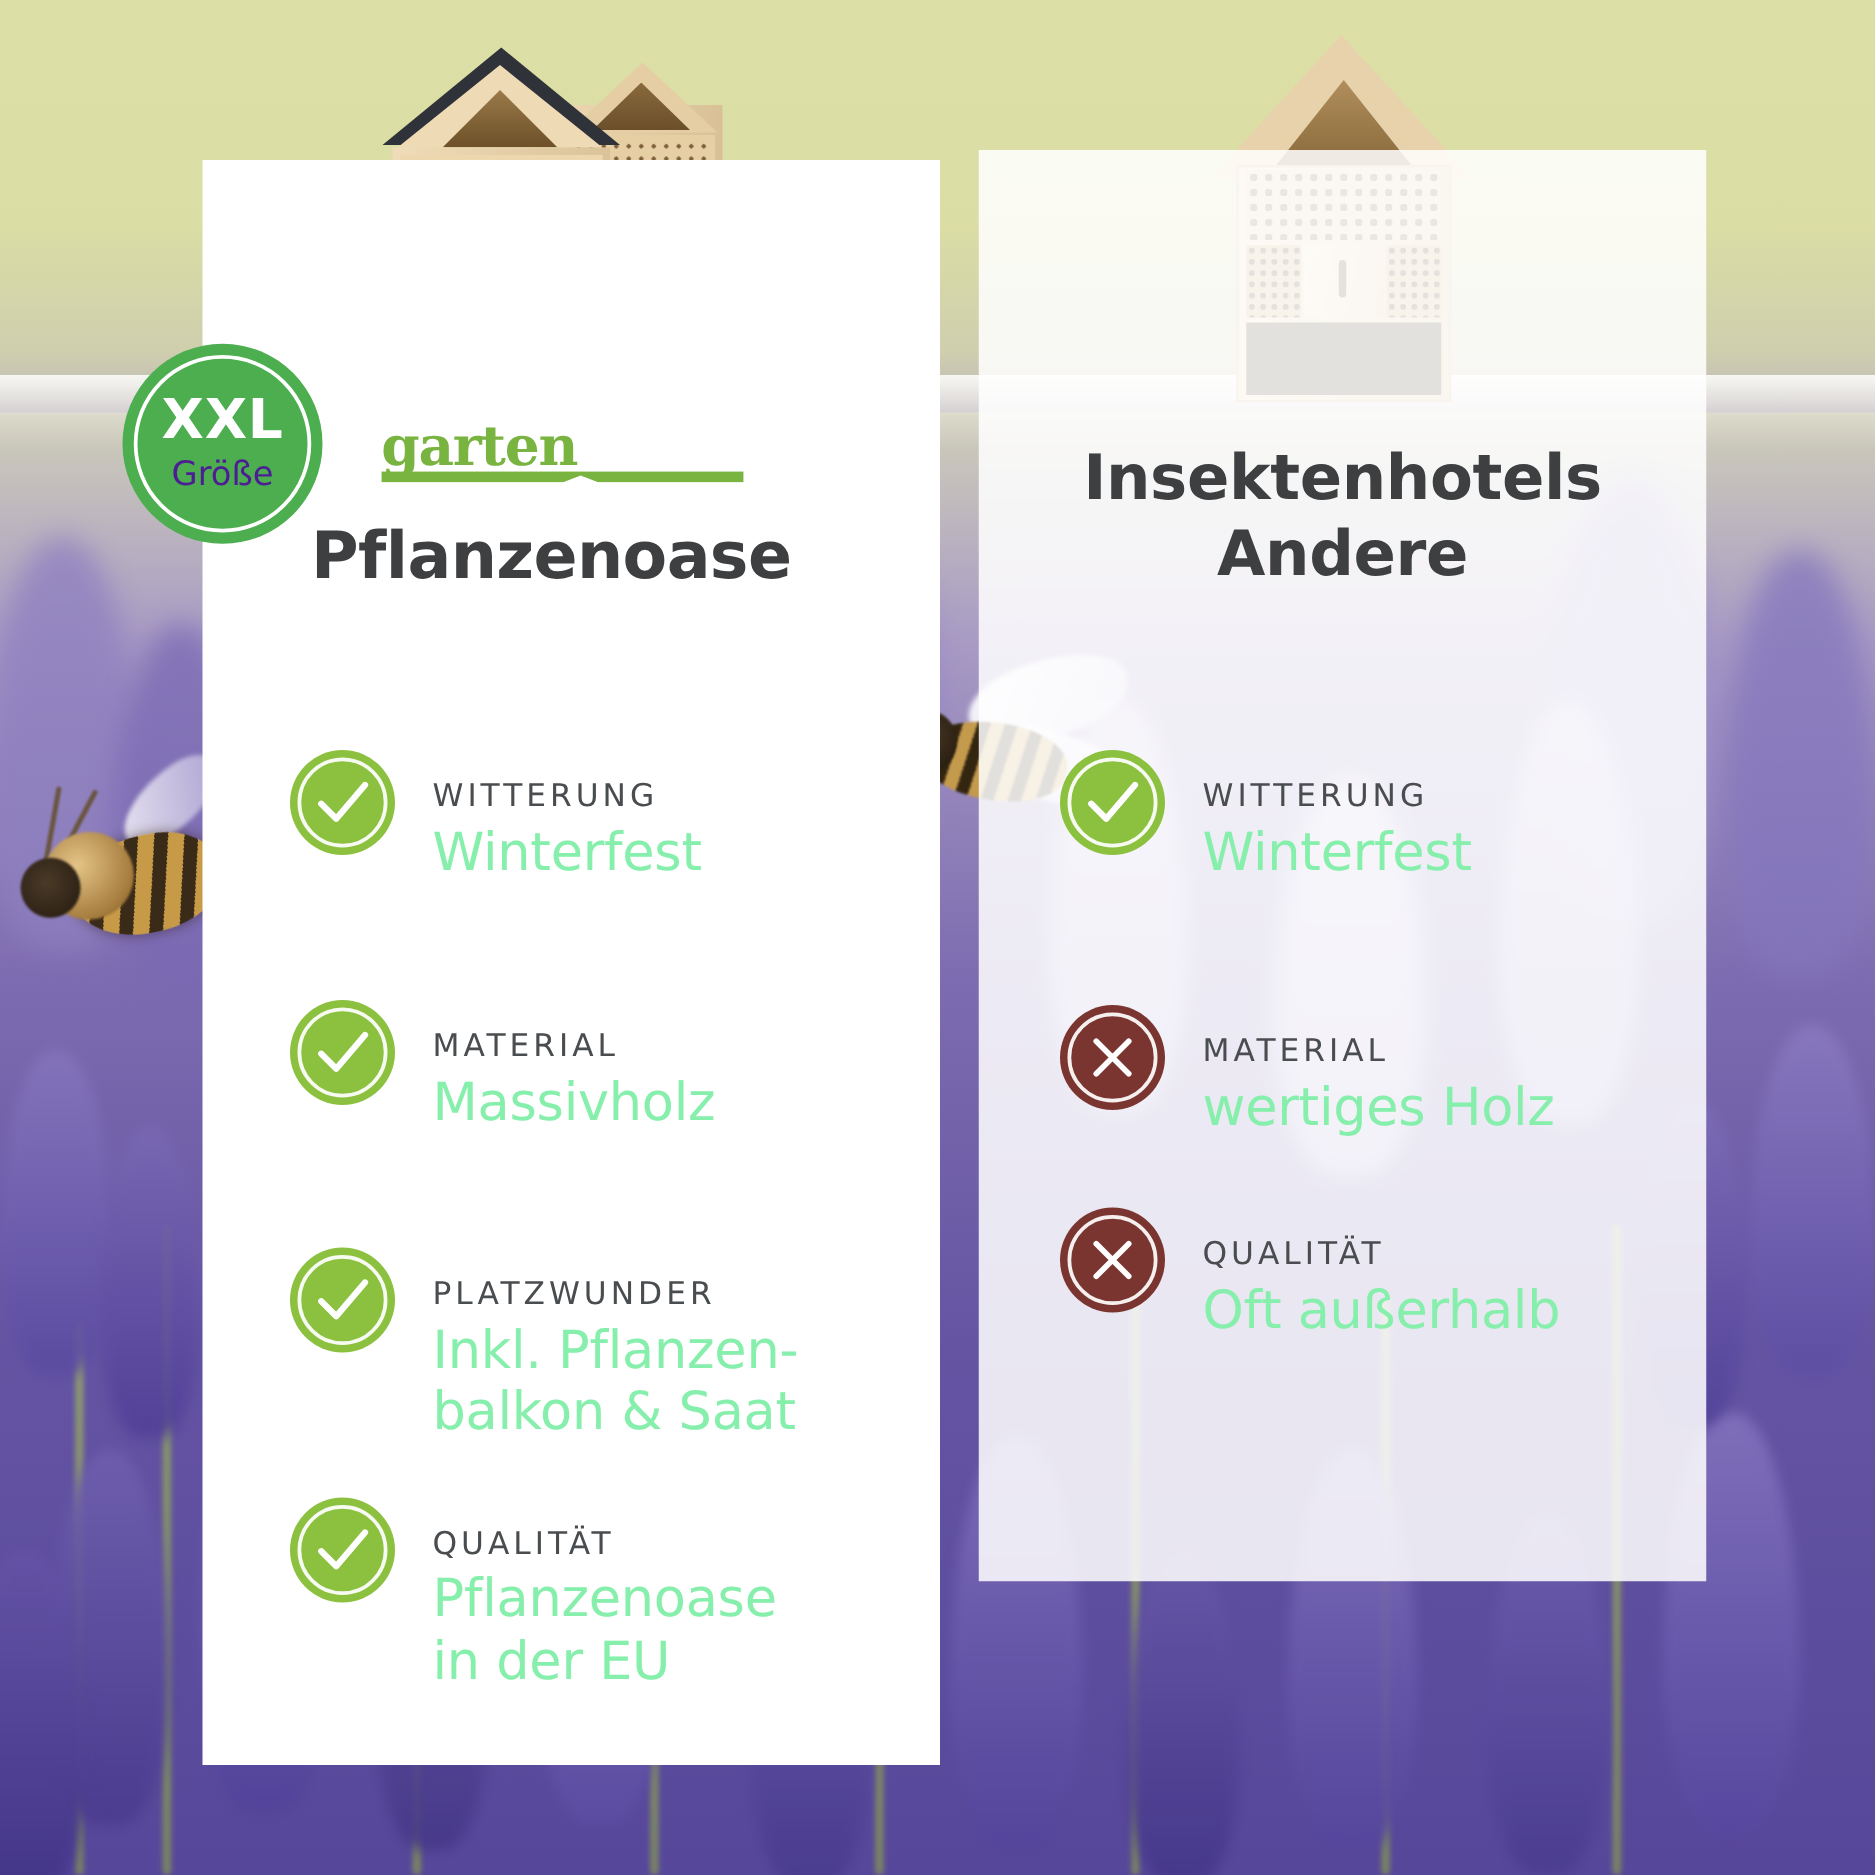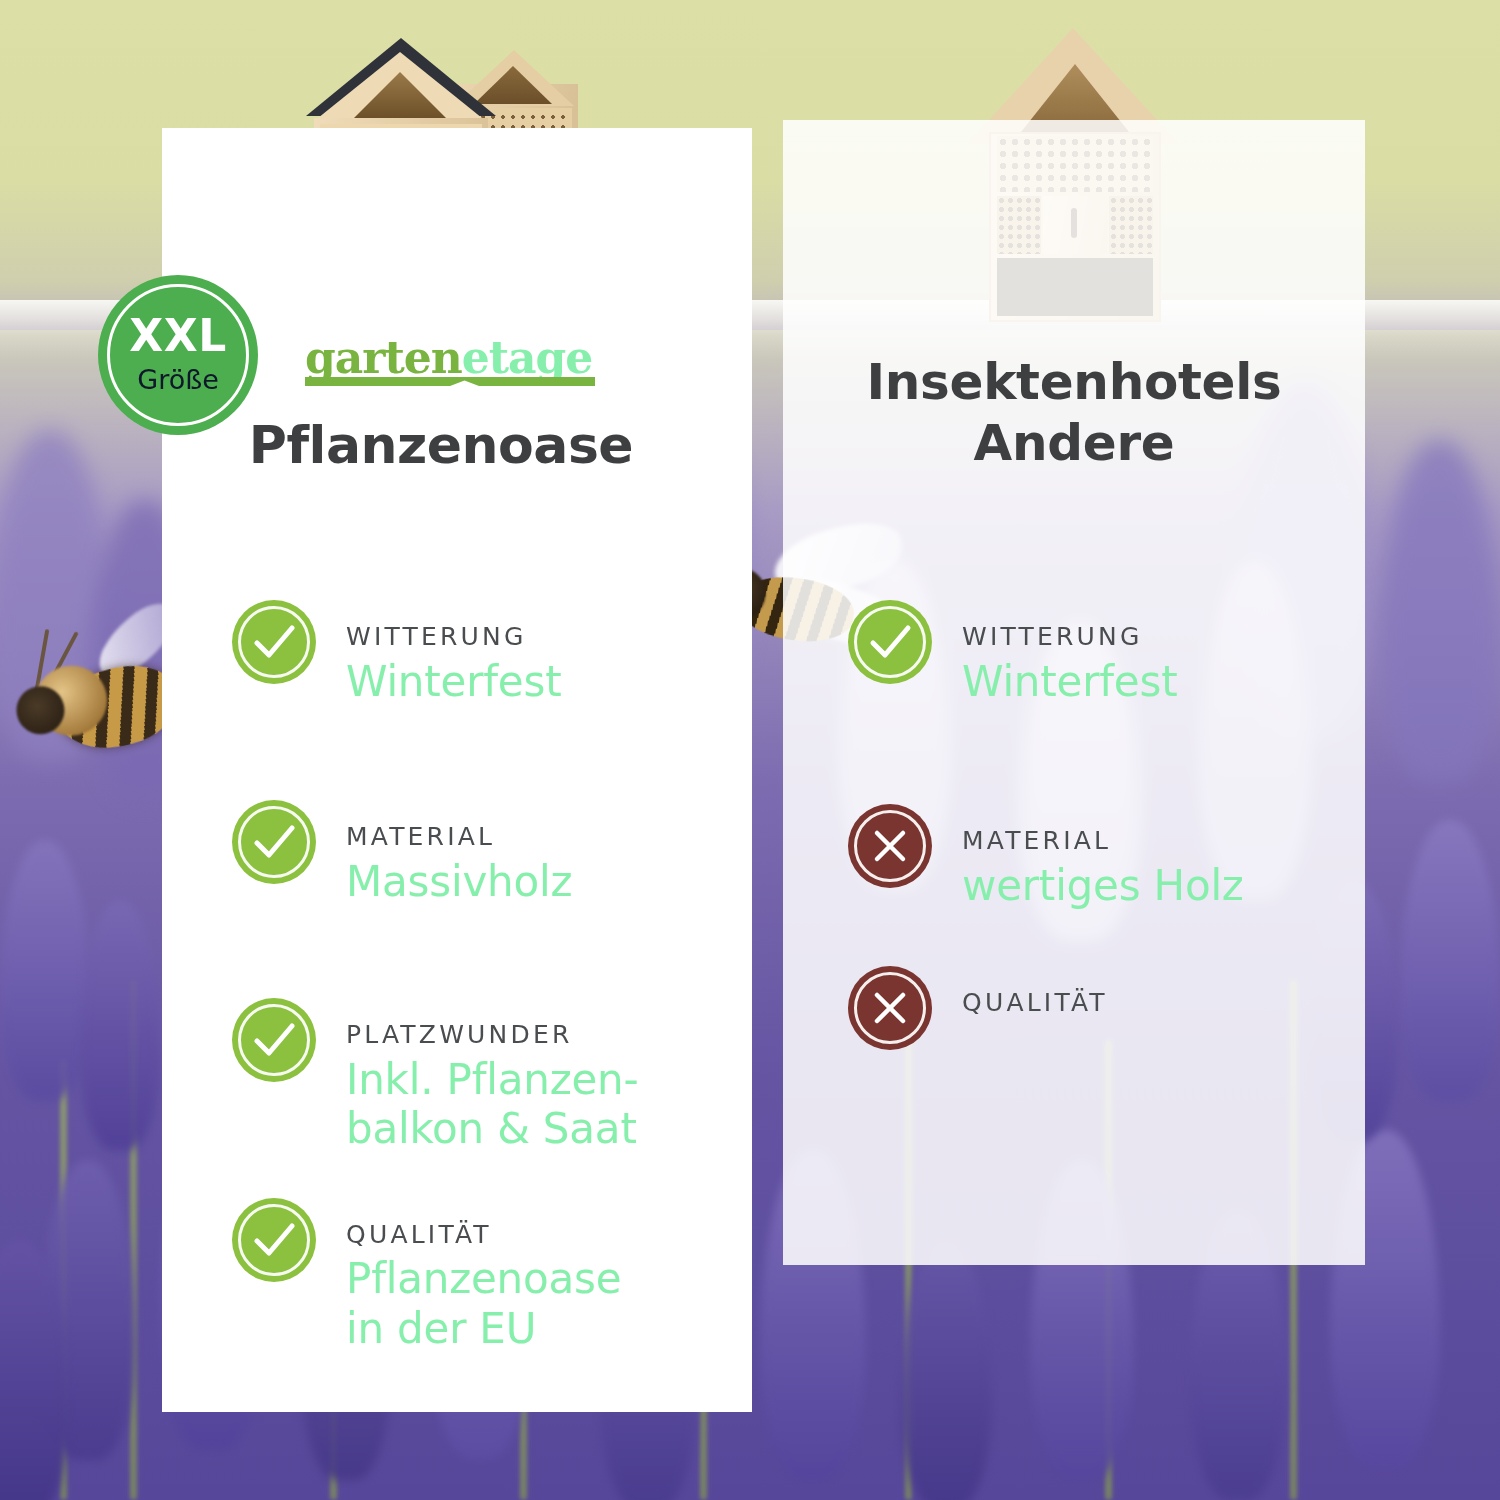--- a/index.html
+++ b/index.html
@@ -63,28 +63,28 @@
     background:rgba(255,255,255,.86);}
 
   
   .badge{position:absolute;left:98px;top:275px;width:160px;height:160px;border-radius:50%;
     background:#4cae4f;display:flex;align-items:center;justify-content:center;flex-direction:column;
     box-shadow:0 0 0 0 rgba(0,0,0,0);}
   .badge .ring{position:absolute;left:9px;top:9px;right:9px;bottom:9px;border-radius:50%;
     border:3px solid #ffffff;}
   .badge .b1{color:#fff;font-size:44px;font-weight:bold;line-height:1;letter-spacing:.5px;
     transform:translateY(-4px);}
-  .badge .b2{color:#0f172a;font-size:27px;line-height:1;margin-top:4px;}
+  .badge .b2{color:#4c1d95;font-size:27px;line-height:1;margin-top:4px;}
 
   
   .logo{position:absolute;left:305px;top:332px;width:290px;height:54px;}
   .logo-text{position:absolute;left:0;top:0;font-size:44px;font-weight:bold;letter-spacing:-1px;
     font-family:"DejaVu Serif","Liberation Serif",serif;}
   .logo-garten{color:#7ab440;}
-  .logo-etage{color:#86efac;}
+  .logo-etage{color:#ffffff;}
   .logo-bar{position:absolute;left:0;bottom:0;height:9px;width:290px;background:#7ab440;
     clip-path:polygon(0 0,100% 0,100% 100%,60% 100%,55% 38%,50% 100%,0 100%);}
 
   
   .h-left{position:absolute;left:162px;top:415px;width:558px;text-align:center;
     font-size:52px;font-weight:bold;color:#3d3f40;letter-spacing:-.5px;}
   .h-right{position:absolute;left:783px;top:352px;width:582px;text-align:center;
     font-size:50px;font-weight:bold;color:#3d3f40;line-height:1.22;letter-spacing:-.3px;}
 
   
@@ -380,18 +380,19 @@
     <div class="row">
       <div class="icon bad">
         <div class="iring"></div>
         <svg viewBox="0 0 84 84">
             <path d="M29 29 L55 55 M55 29 L29 55" fill="none" stroke="#fff" stroke-width="4.5" stroke-linecap="round"></path>
           </svg>
       </div>
       <div class="rtext">
         <div class="rlabel">QUALITÄT</div>
         <div class="rvalue">
+          <span>Oft außerhalb</span>
         </div>
       </div>
     </div>
   </div>
 
 </div>
 
 </body></html>

